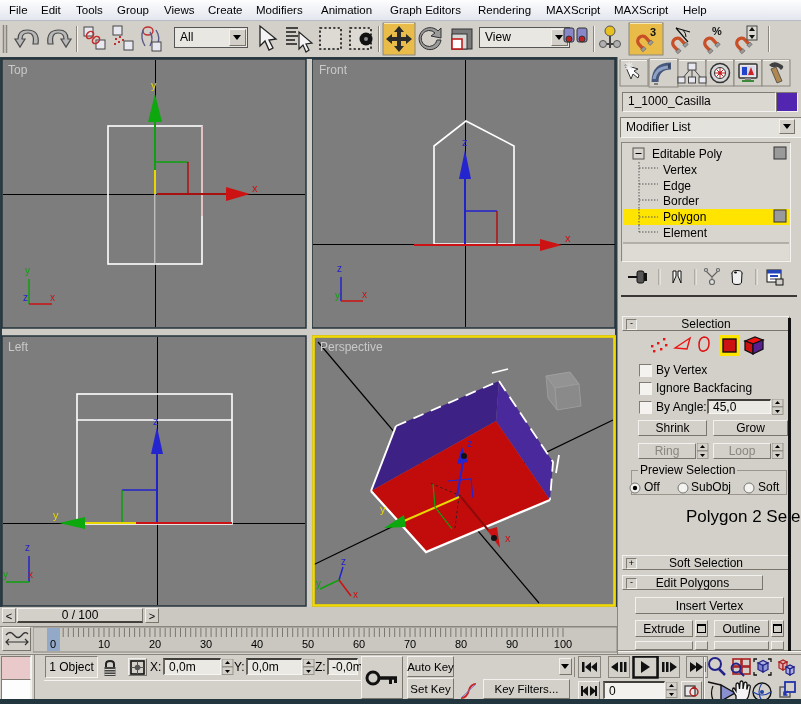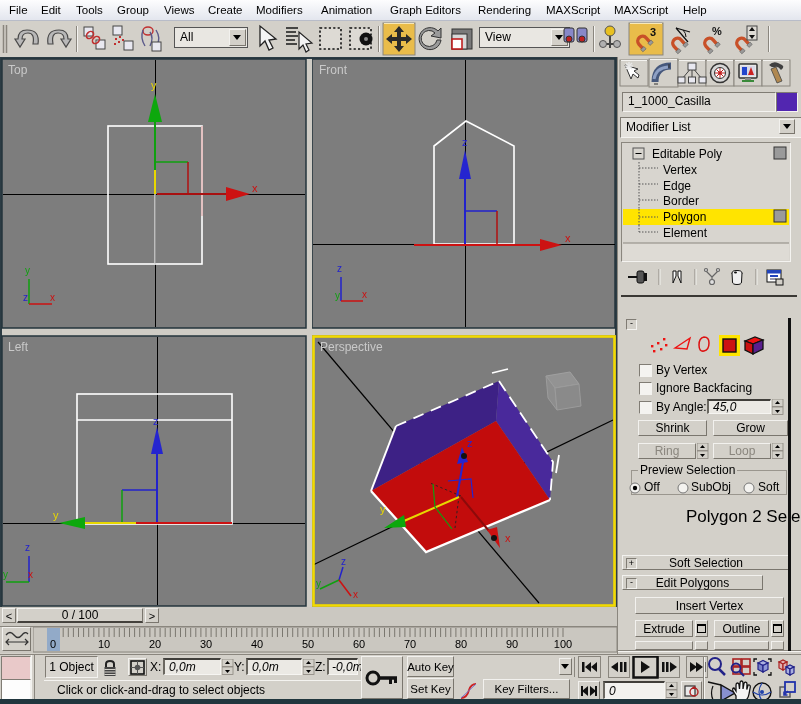--- a/index.html
+++ b/index.html
@@ -1,21 +1,21 @@
 <!DOCTYPE html>
 <html><head>
 <meta charset="utf-8">
 <style>
 html,body{margin:0;padding:0;}
 body{width:801px;height:704px;position:relative;overflow:hidden;
  font-family:"Liberation Sans",sans-serif;font-size:12px;color:#000;background:#d3d0c9;}
 .abs{position:absolute;}
 .sunken{border-top:1px solid #807c74;border-left:1px solid #807c74;border-right:1px solid #f4f3f0;border-bottom:1px solid #f4f3f0;}
 .btn{display:flex;align-items:center;justify-content:center;line-height:normal;border-top:1px solid #f2f1ee;border-left:1px solid #f2f1ee;border-right:1px solid #7a766e;border-bottom:1px solid #7a766e;background:#d3d0c9;box-sizing:border-box;}
-.field{background:#ebe9e4;border-top:2px solid #403e3a;border-left:2px solid #6b6861;border-right:1px solid #f6f5f2;border-bottom:1px solid #f6f5f2;box-sizing:border-box;display:flex;align-items:center;font-style:italic;}
+.field{background:#ebe9e4;border-top:2px solid #403e3a;border-left:2px solid #6b6861;border-right:1px solid #f6f5f2;border-bottom:1px solid #f6f5f2;box-sizing:border-box;display:flex;align-items:center;}
 svg{position:absolute;top:0;left:0;}
 .btn svg{position:static;display:block;}
 </style>
 </head>
 <body>
 
 <svg width="0" height="0" style="position:absolute;">
 <defs>
 <g id="spinner">
   <rect x="0" y="0" width="11" height="7.5" fill="#d3d0c9" stroke="#8a867e" stroke-width="0.8"></rect>
@@ -584,20 +584,21 @@
     <g>
       <rect x="149" y="5" width="14" height="12" fill="#fff" stroke="#111"></rect>
       <rect x="149" y="5" width="14" height="3.5" fill="#2244bb"></rect>
       <rect x="152" y="10" width="8" height="2" fill="#2244bb"></rect>
       <rect x="152" y="13" width="6" height="2" fill="#99a"></rect>
       <rect x="158" y="14" width="7" height="6" fill="#d3d0c9" stroke="#111"></rect>
     </g>
   </svg>
   <div class="abs" style="left:3px;top:238px;width:176px;height:2px;background:#3a3834;"></div>
 
+  <div class="abs btn" style="left:4px;top:259px;width:168px;height:15px;font-size:12px;">Selection</div>
   <div class="abs sunken" style="left:8px;top:262px;width:9px;height:9px;background:#d3d0c9;font-size:9px;line-height:7px;text-align:center;">-</div>
   <svg class="abs" width="184" height="26" viewBox="0 0 184 26" style="left:0;top:276px;" id="subobjicons">
 
     <g fill="#ee1111">
       <rect x="33" y="12" width="2.4" height="2.4"></rect>
         <rect x="39" y="9" width="2.4" height="2.4"></rect>
       <rect x="45" y="5" width="2.4" height="2.4"></rect>
         <rect x="35" y="17" width="2.4" height="2.4"></rect>
       <rect x="42" y="15" width="2.4" height="2.4"></rect>
         <rect x="47" y="11" width="2.4" height="2.4"></rect>
@@ -672,21 +673,20 @@
 
   <div class="abs" style="left:170px;top:261px;width:3px;height:333px;background:#111;"></div>
 </div>
 
 <div class="abs" id="bottombar" style="left:0;top:654px;width:801px;height:50px;background:#d3d0c9;border-top:1px solid #8a867e;">
 
   <div class="abs sunken" style="left:1px;top:1px;width:28px;height:22px;background:#e9c9c9;"></div>
   <div class="abs sunken" style="left:1px;top:24px;width:28px;height:21px;background:#fdfdfd;"></div>
   <div class="abs" style="left:31px;top:0px;width:2px;height:45px;border-left:1px solid #f4f3f0;border-right:1px solid #8a867e;"></div>
   <div class="abs" style="left:44px;top:25px;width:354px;height:20px;border-top:1px solid #f4f3f0;"></div>
-  <span class="abs" style="left:57px;top:28px;white-space:nowrap;">Click or click-and-drag to select objects</span>
 
   <div class="abs sunken" style="left:45px;top:1px;width:51px;height:20px;background:#d8d5cf;text-align:center;line-height:20px;">1 Object</div>
 
   <svg class="abs" width="16" height="18" style="left:102px;top:4px;">
     <path d="M4,8 L4,5 Q4,2 8,2 Q12,2 12,5 L12,8" fill="none" stroke="#222" stroke-width="2"></path>
     <rect x="2.5" y="8" width="11" height="9" fill="#444"></rect>
     <g stroke="#d3d0c9" stroke-width="1">
         <line x1="2.5" y1="10.5" x2="13.5" y2="10.5"></line>
         <line x1="2.5" y1="13" x2="13.5" y2="13"></line>
         <line x1="2.5" y1="15.5" x2="13.5" y2="15.5"></line>

